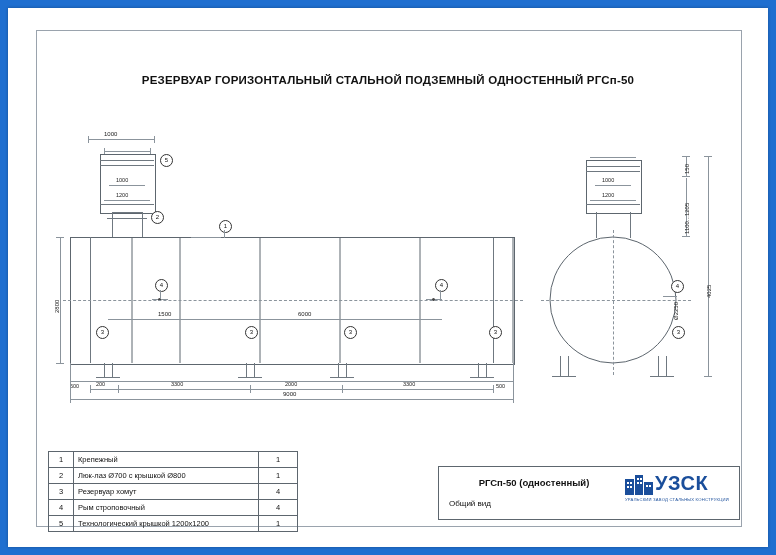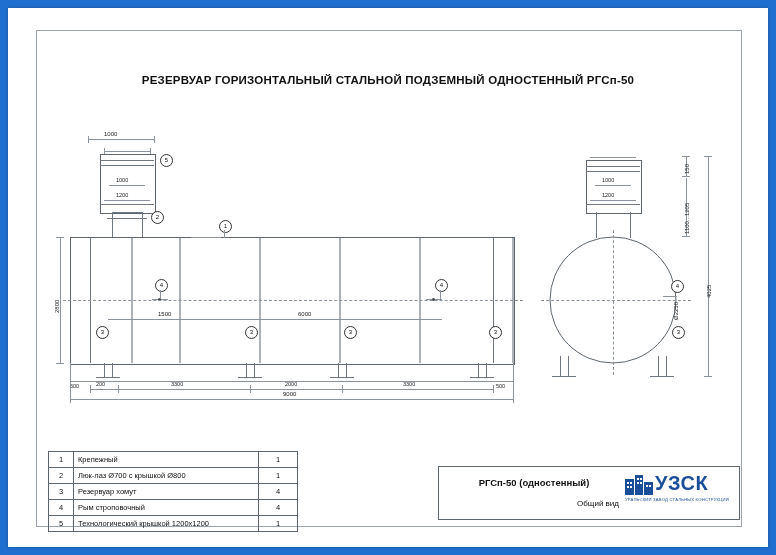--- a/index.html
+++ b/index.html
@@ -96,21 +96,21 @@
     border:1px solid #5d666e;
     background:#fff;
     margin-left:12px;
   }
   .stamp .name{
     position:absolute;left:10px;top:10px;width:170px;
     text-align:center;font-size:9.5px;font-weight:bold;color:#111;
   }
   .stamp .sub{
     position:absolute;left:10px;top:32px;width:170px;
-    text-align:right;font-size:8px;color:#111;
+    text-align:left;font-size:8px;color:#111;
   }
   .logo{
     position:absolute;right:6px;top:4px;width:108px;height:44px;
   }
   .logo .mark{
     position:absolute;left:0;top:2px;width:28px;height:22px;
   }
   .logo .uzsk{
     position:absolute;left:30px;top:1px;
     font-size:20px;font-weight:bold;color:#1a4e9b;letter-spacing:.5px;

